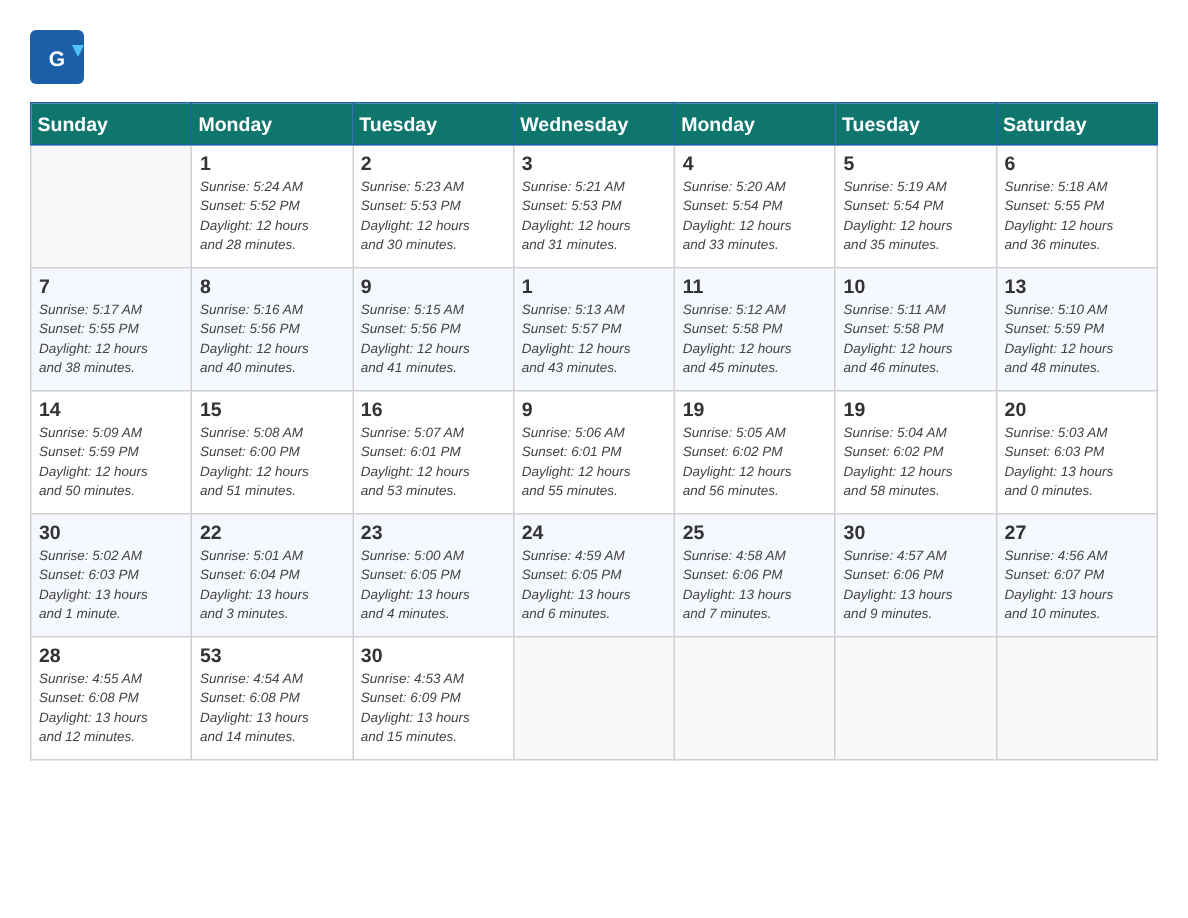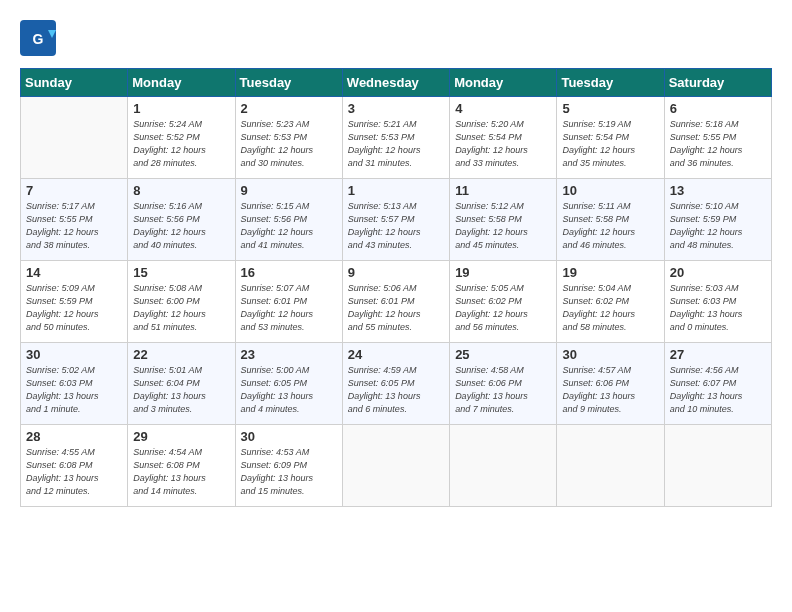--- a/index.html
+++ b/index.html
@@ -248,21 +248,21 @@
             <span class="day-num">27</span>
             <div class="day-info">Sunrise: 4:56 AM<br>Sunset: 6:07 PM<br>Daylight: 13 hours<br>and 10 minutes.</div>
           </td>
         </tr>
         <tr>
           <td>
             <span class="day-num">28</span>
             <div class="day-info">Sunrise: 4:55 AM<br>Sunset: 6:08 PM<br>Daylight: 13 hours<br>and 12 minutes.</div>
           </td>
           <td>
-            <span class="day-num">29</span>
+            <span class="day-num">53</span>
             <div class="day-info">Sunrise: 4:54 AM<br>Sunset: 6:08 PM<br>Daylight: 13 hours<br>and 14 minutes.</div>
           </td>
           <td>
             <span class="day-num">30</span>
             <div class="day-info">Sunrise: 4:53 AM<br>Sunset: 6:09 PM<br>Daylight: 13 hours<br>and 15 minutes.</div>
           </td>
           <td class="empty"></td>
           <td class="empty"></td>
           <td class="empty"></td>
           <td class="empty"></td>

